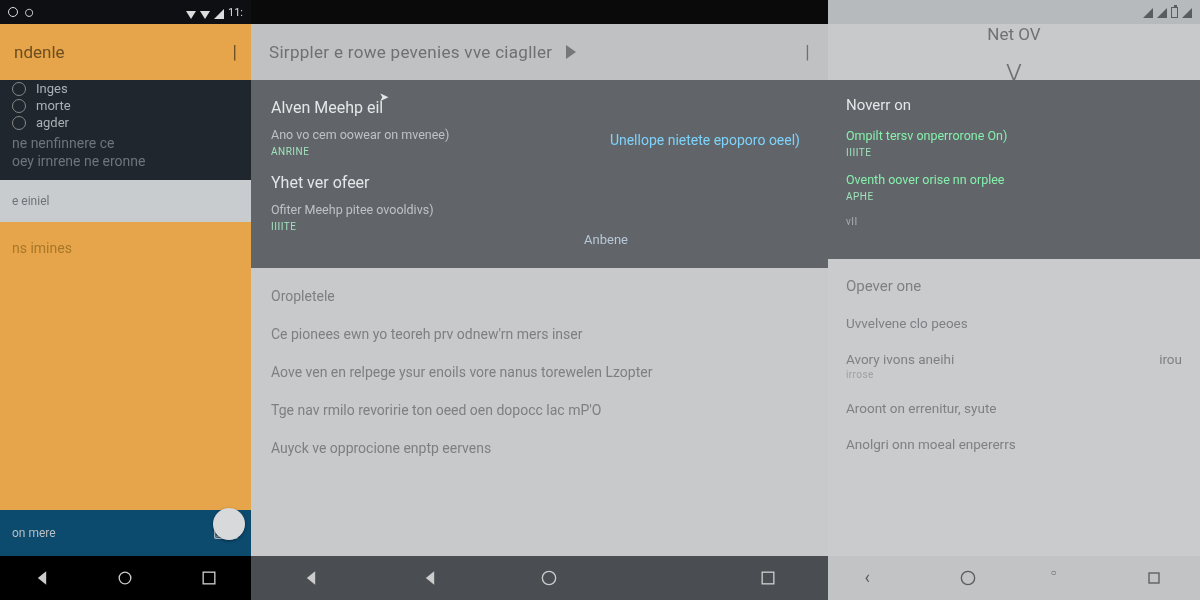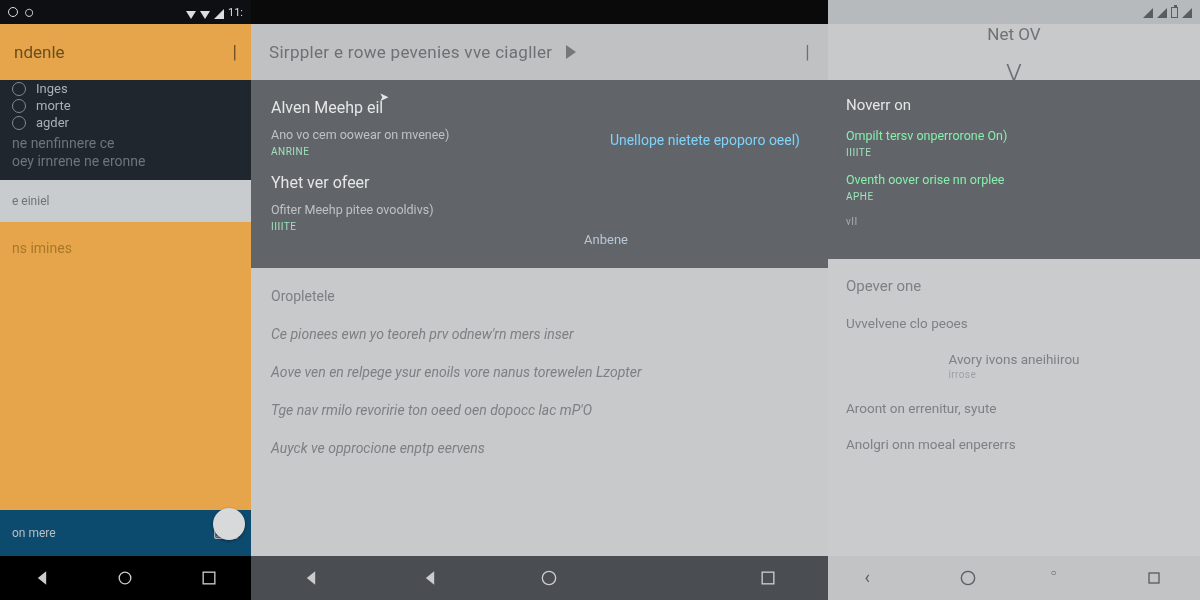--- a/index.html
+++ b/index.html
@@ -42,21 +42,21 @@
   .p2 .body { flex: 1; background: #c7c9ca; overflow: hidden; }
   .p2 .dialog { background: #616569; color: #d9dbdc; padding: 18px 20px 20px; position: relative; }
   .p2 .dialog .cursor { position: absolute; top: 10px; left: 128px; color: #e6e6e6; font-size: 12px; }
   .p2 .dlg-title { font-size: 16px; color: #e4e6e7; margin-bottom: 10px; }
   .p2 .dlg-sub   { font-size: 12.5px; color: #bfc2c4; margin-bottom: 4px; }
   .p2 .dlg-tag   { font-size: 10px; color: #9fe2bb; letter-spacing: .5px; margin-bottom: 16px; }
   .p2 .dlg-right { position: absolute; right: 28px; top: 52px; font-size: 14px; color: #7dd3fc; }
   .p2 .dlg-action{ position: absolute; right: 200px; top: 152px; font-size: 13px; color: #b8c7d6; margin-left: 12px; }
   .p2 .list { padding: 20px 20px 0; color: #7d8083; font-size: 14px; }
   .p2 .list .hd { font-size: 14px; margin-bottom: 22px; }
-  .p2 .list .item { margin-bottom: 22px; font-style: italic; }
+  .p2 .list .item { margin-bottom: 22px; }
   .p2 .navbar { background: #4a4e52; }
 
   
   .p3 { width: 372px; }
   .p3 .statusbar { background: #b7babd; color: #5a5d60; }
   .p3 .appbar { height: 56px; background: #c7c9ca; color: #6f7274; display: flex; align-items: center;
                 padding: 0 16px; font-size: 17px; justify-content: space-between; flex-direction: column; }
   .p3 .body { flex: 1; background: #c9cbcd; }
   .p3 .dark { background: #616569; color: #d9dbdc; padding: 16px 18px 18px; }
   .p3 .title { font-size: 15px; color: #e4e6e7; margin-bottom: 14px; }
@@ -228,21 +228,21 @@
       <div class="tag">APHE</div>
       <div class="tag muted">vII</div>
     </div>
 
     <div class="list">
       <div class="hd">Opever one</div>
 
       <div class="item">
         <span>Uvvelvene clo peoes</span>
       </div>
-      <div class="item" style="display:flex;justify-content:center">
+      <div class="item" style="display:flex;justify-content:space-between">
         <span>
           <span>Avory ivons aneihi</span>
           <div class="sub">irrose</div>
         </span>
         <span>irou</span>
       </div>
       <div class="item">
         <span>Aroont on errenitur, syute</span>
       </div>
       <div class="item">

